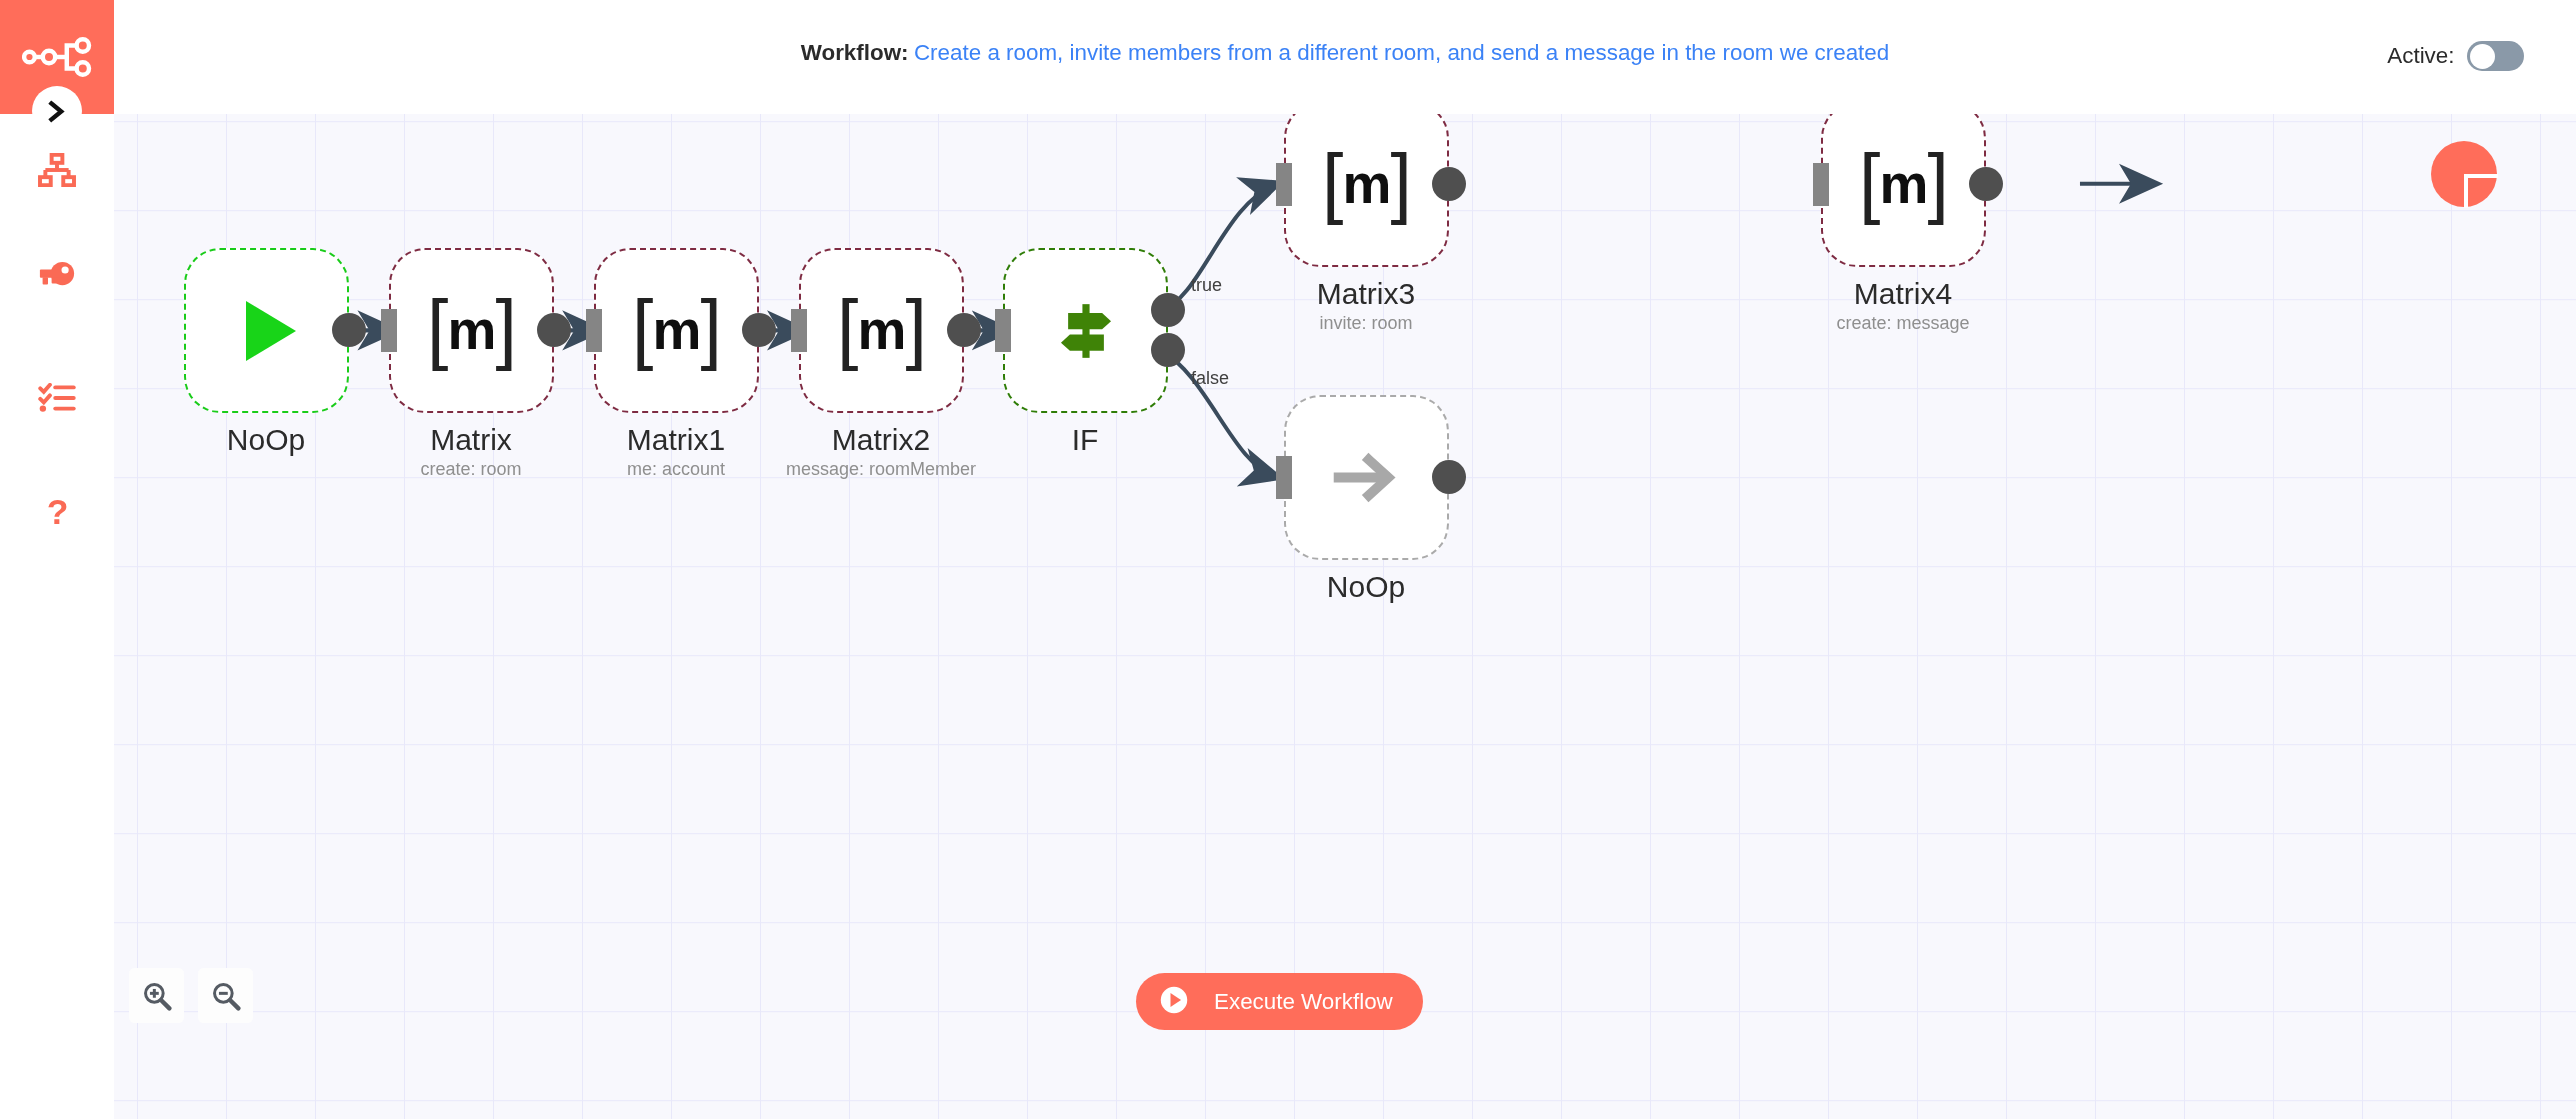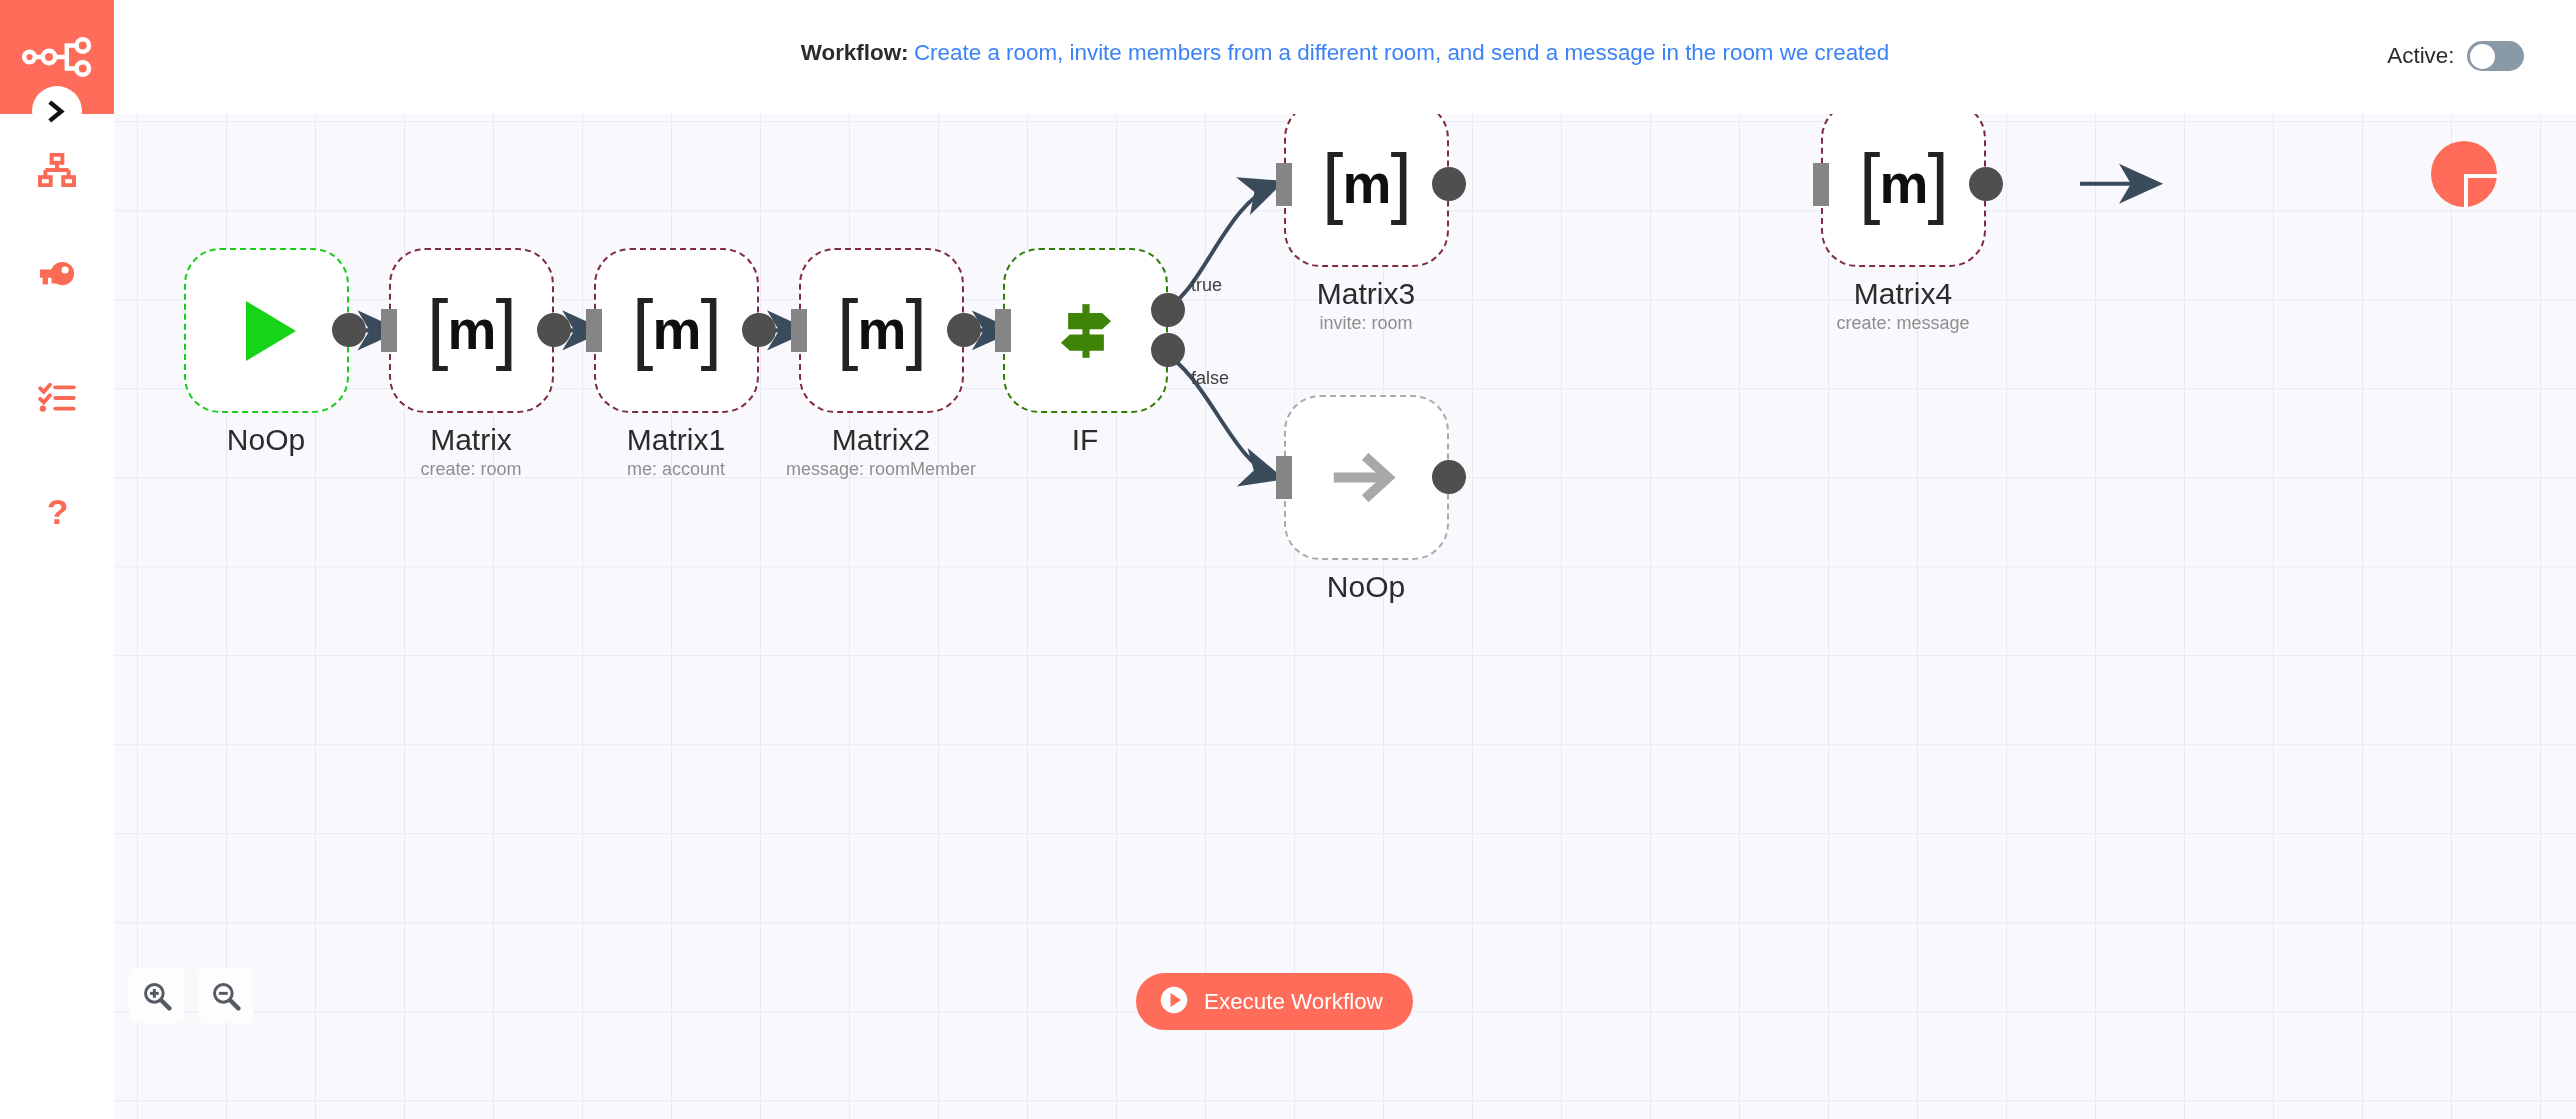--- a/index.html
+++ b/index.html
@@ -274,21 +274,21 @@
   .exec-btn {
     position: absolute;
     left: 1136px;
     top: 973px;
     height: 57px;
     padding: 0 30px 0 23px;
     background: #ff6d5a;
     border-radius: 29px;
     display: flex;
     align-items: center;
-    gap: 15px;
+    gap: 25px;
     z-index: 50;
     cursor: pointer;
   }
   .exec-label {
     color: #ffffff;
     font-size: 22.4px;
     white-space: nowrap;
   }
 
   .fab-add {

